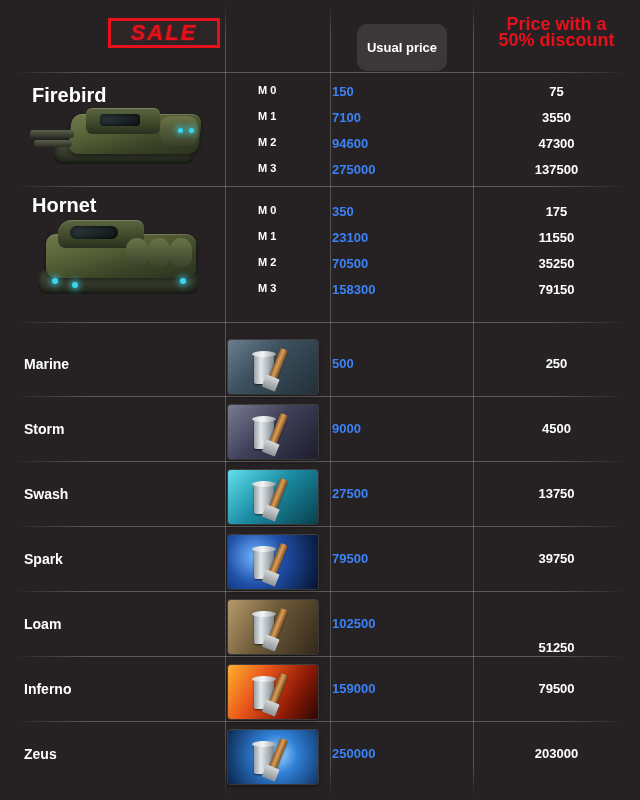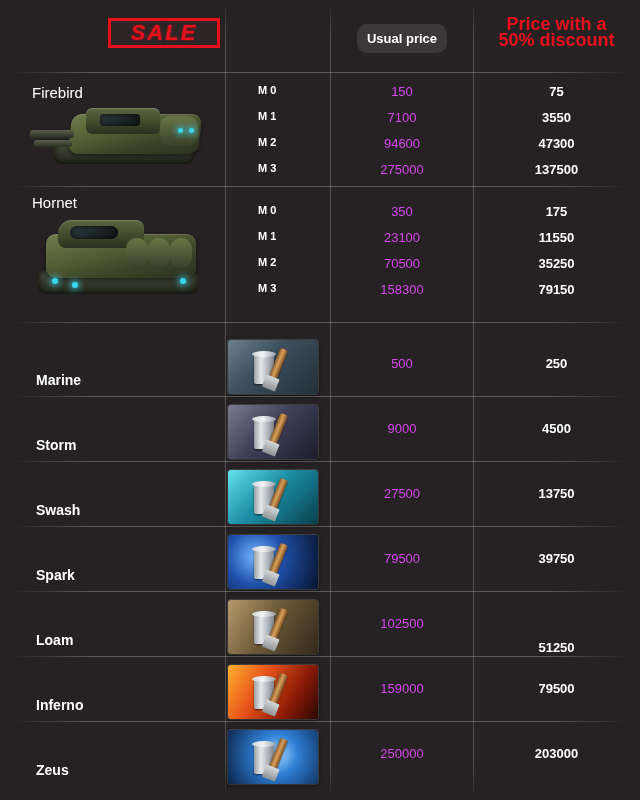--- a/index.html
+++ b/index.html
@@ -41,47 +41,47 @@
     letter-spacing: 2px;
     font-style: italic;
     text-shadow: 0 0 3px rgba(232,16,26,0.6);
   }
   .hdr-usual {
     position: absolute; left: 332px; top: 24px; width: 140px;
     text-align: center;
     color: #ffffff; font-weight: bold; font-size: 13px;
   }
   .hdr-usual .pill {
-    display: inline-block; padding: 7px 10px; border-radius: 10px;
+    display: inline-block; padding: 16px 10px; border-radius: 10px;
     background: rgba(255,255,255,0.10);
   }
   .hdr-disc {
     position: absolute; left: 475px; top: 16px; width: 163px;
     text-align: center;
     color: #e8101a; font-weight: bold; font-size: 18px; line-height: 16px;
   }
 
   .hline {
     position: absolute; left: 18px; width: 604px; height: 1px;
     background: linear-gradient(to right, rgba(255,255,255,0.02), rgba(255,255,255,0.25) 12%, rgba(255,255,255,0.25) 88%, rgba(255,255,255,0.02));
   }
 
   
   .turret-name {
     position: absolute; left: 32px;
-    color: #ffffff; font-weight: normal; font-size: 15px;
+    color: #ffffff; font-weight: bold; font-size: 20px;
   }
   .mrow { position: absolute; height: 24px; }
   .mlabel {
     position: absolute; left: 258px; width: 60px;
     color: #ffffff; font-weight: bold; font-size: 11px;
   }
   .price1 {
-    position: absolute; left: 332px; width: 140px; text-align: center;
-    color: #d946ef; font-weight: normal; font-size: 13px;
+    position: absolute; left: 332px; width: 140px; text-align: left;
+    color: #3b82f6; font-weight: bold; font-size: 13px;
   }
   .price2 {
     position: absolute; left: 475px; width: 163px; text-align: center;
     color: #ffffff; font-weight: bold; font-size: 13px;
   }
 
   
   .tank { position: absolute; }
   .tank .body {
     position: absolute; border-radius: 10px;
@@ -142,22 +142,22 @@
     border-radius: 2px;
     box-shadow: 0 1px 2px rgba(0,0,0,0.6);
   }
   .swatch .brush:after {
     content: ""; position: absolute; left: -3px; top: 30px; width: 14px; height: 13px;
     background: linear-gradient(180deg, #d6d9db, #8d9296);
     border-radius: 1px;
   }
 
   .paint-name {
-    position: absolute; left: 36px;
-    color: #ffffff; font-weight: bold; font-size: 14px; margin-top: 16px;
+    position: absolute; left: 24px;
+    color: #ffffff; font-weight: bold; font-size: 14px;
   }
 </style>
 </head>
 <body>
 
 <div class="sheet">
 
   <div class="vline c1"></div>
   <div class="vline c2"></div>
   <div class="vline c3"></div>

